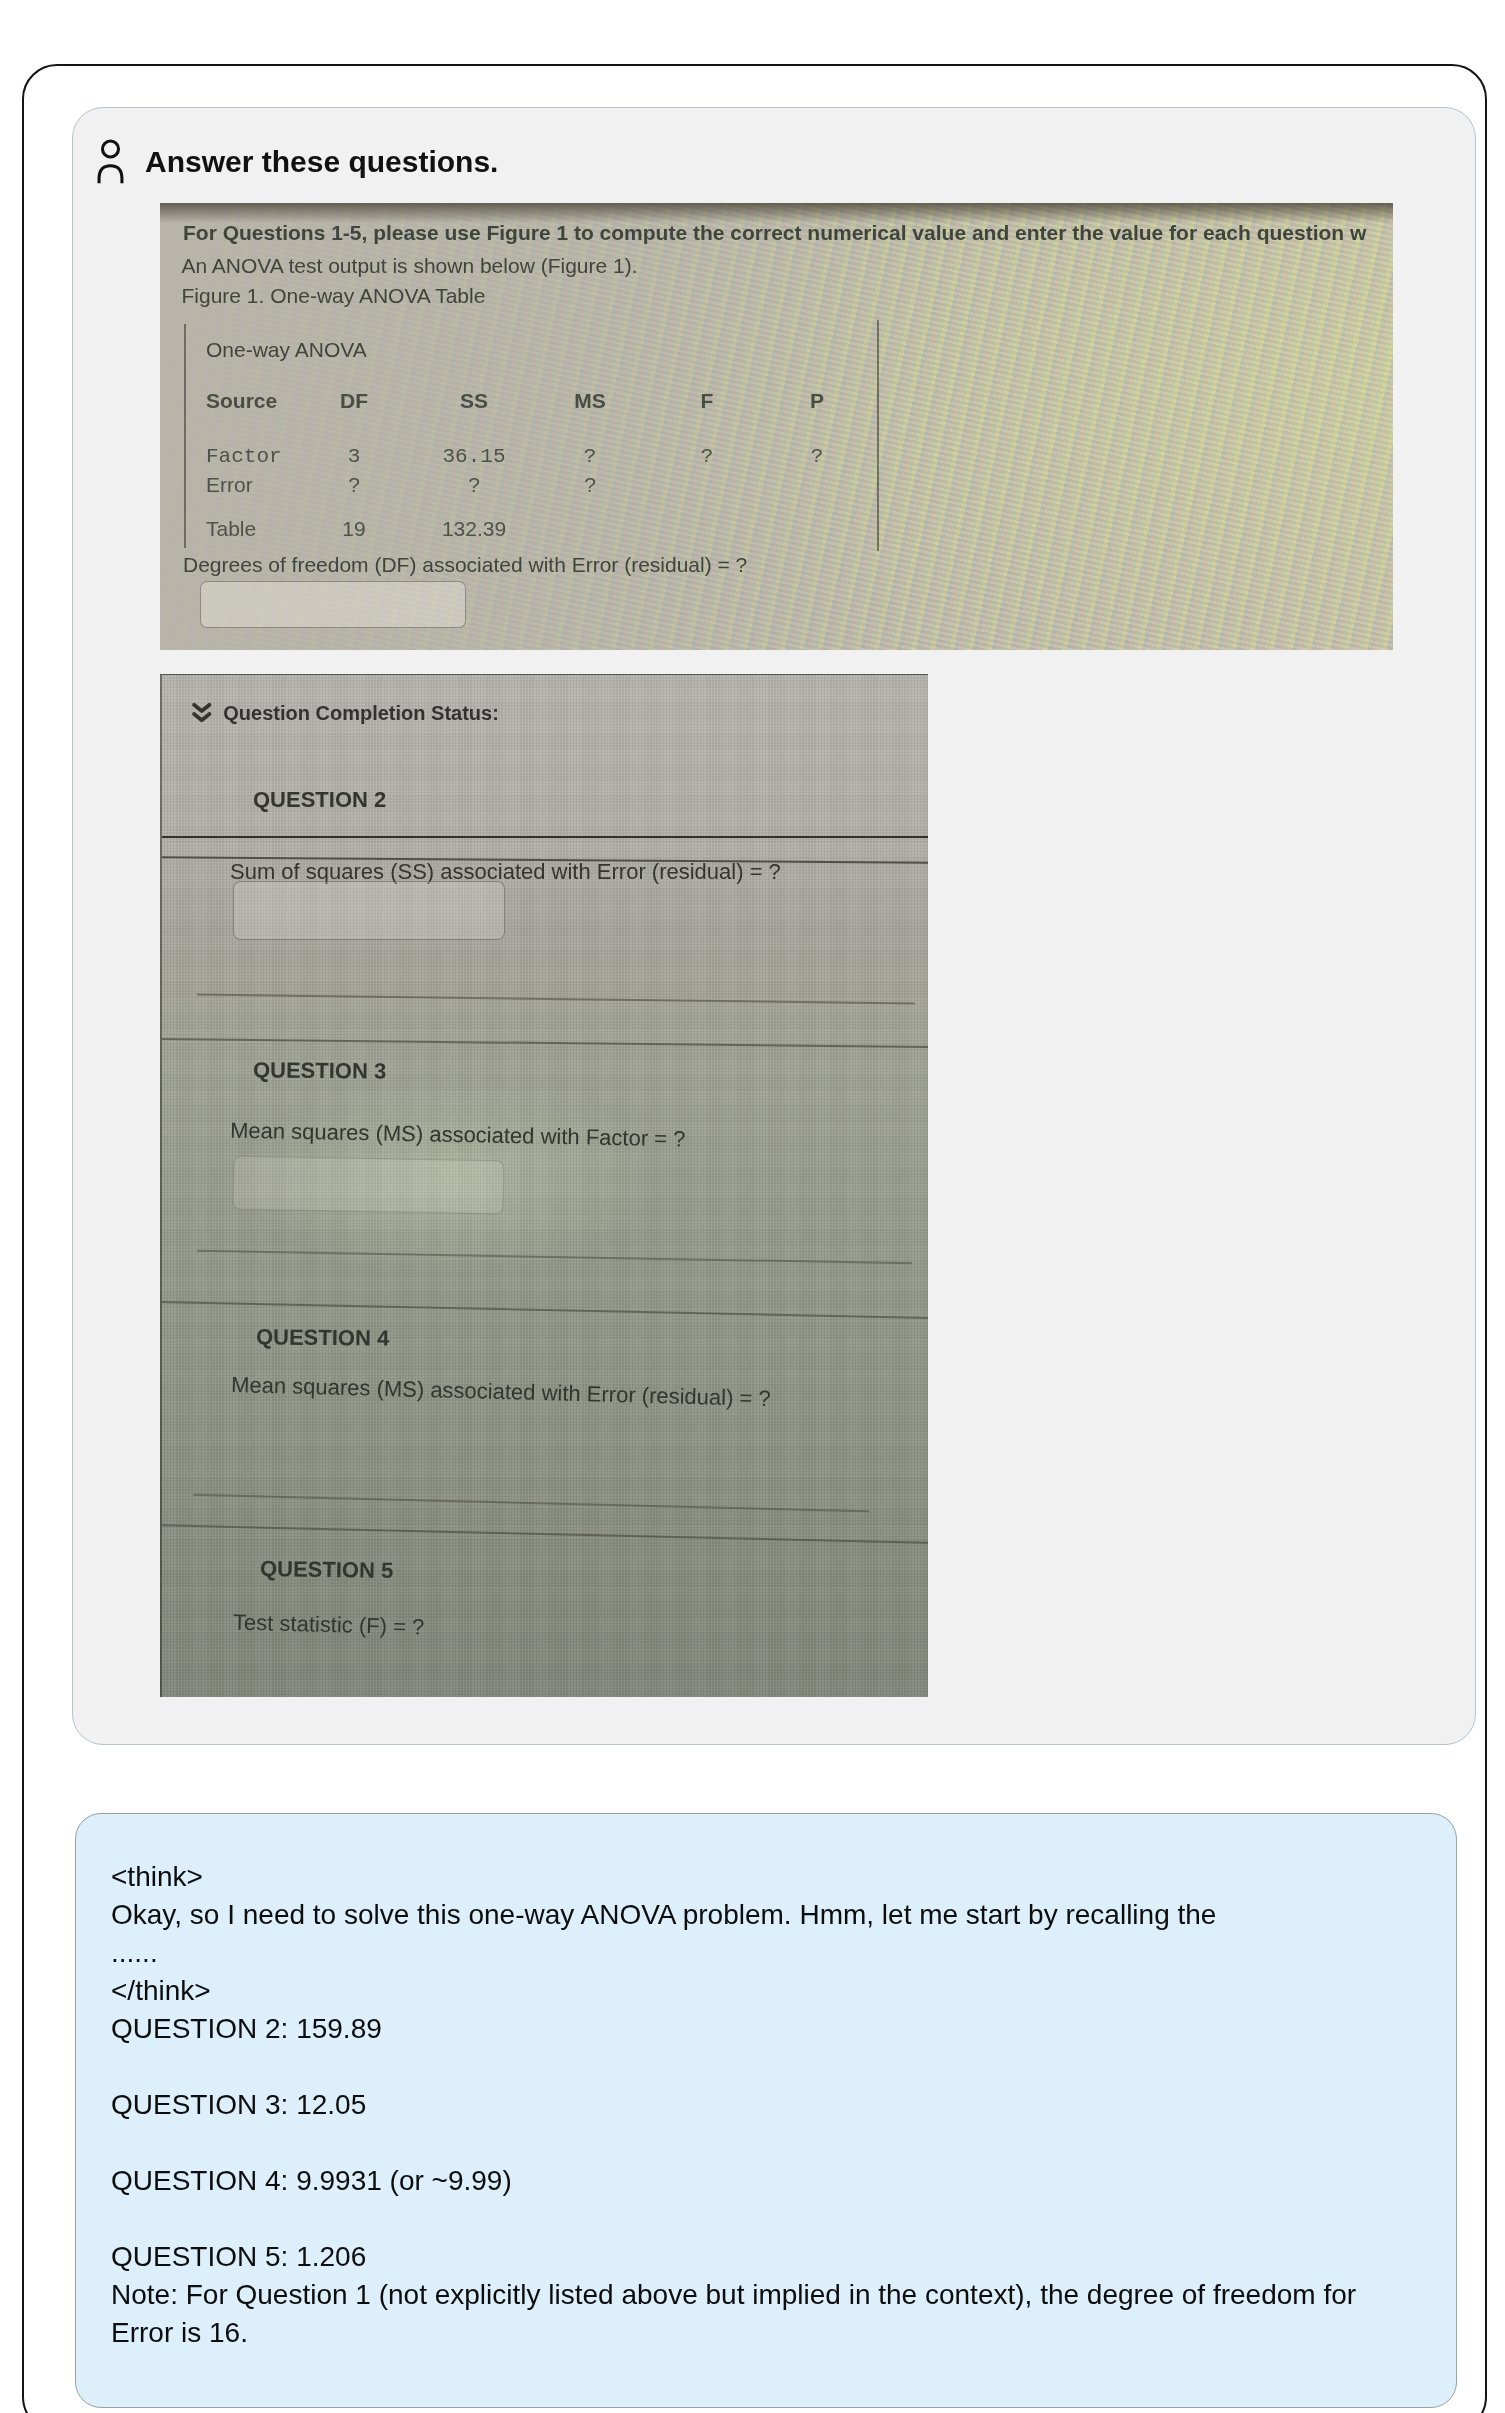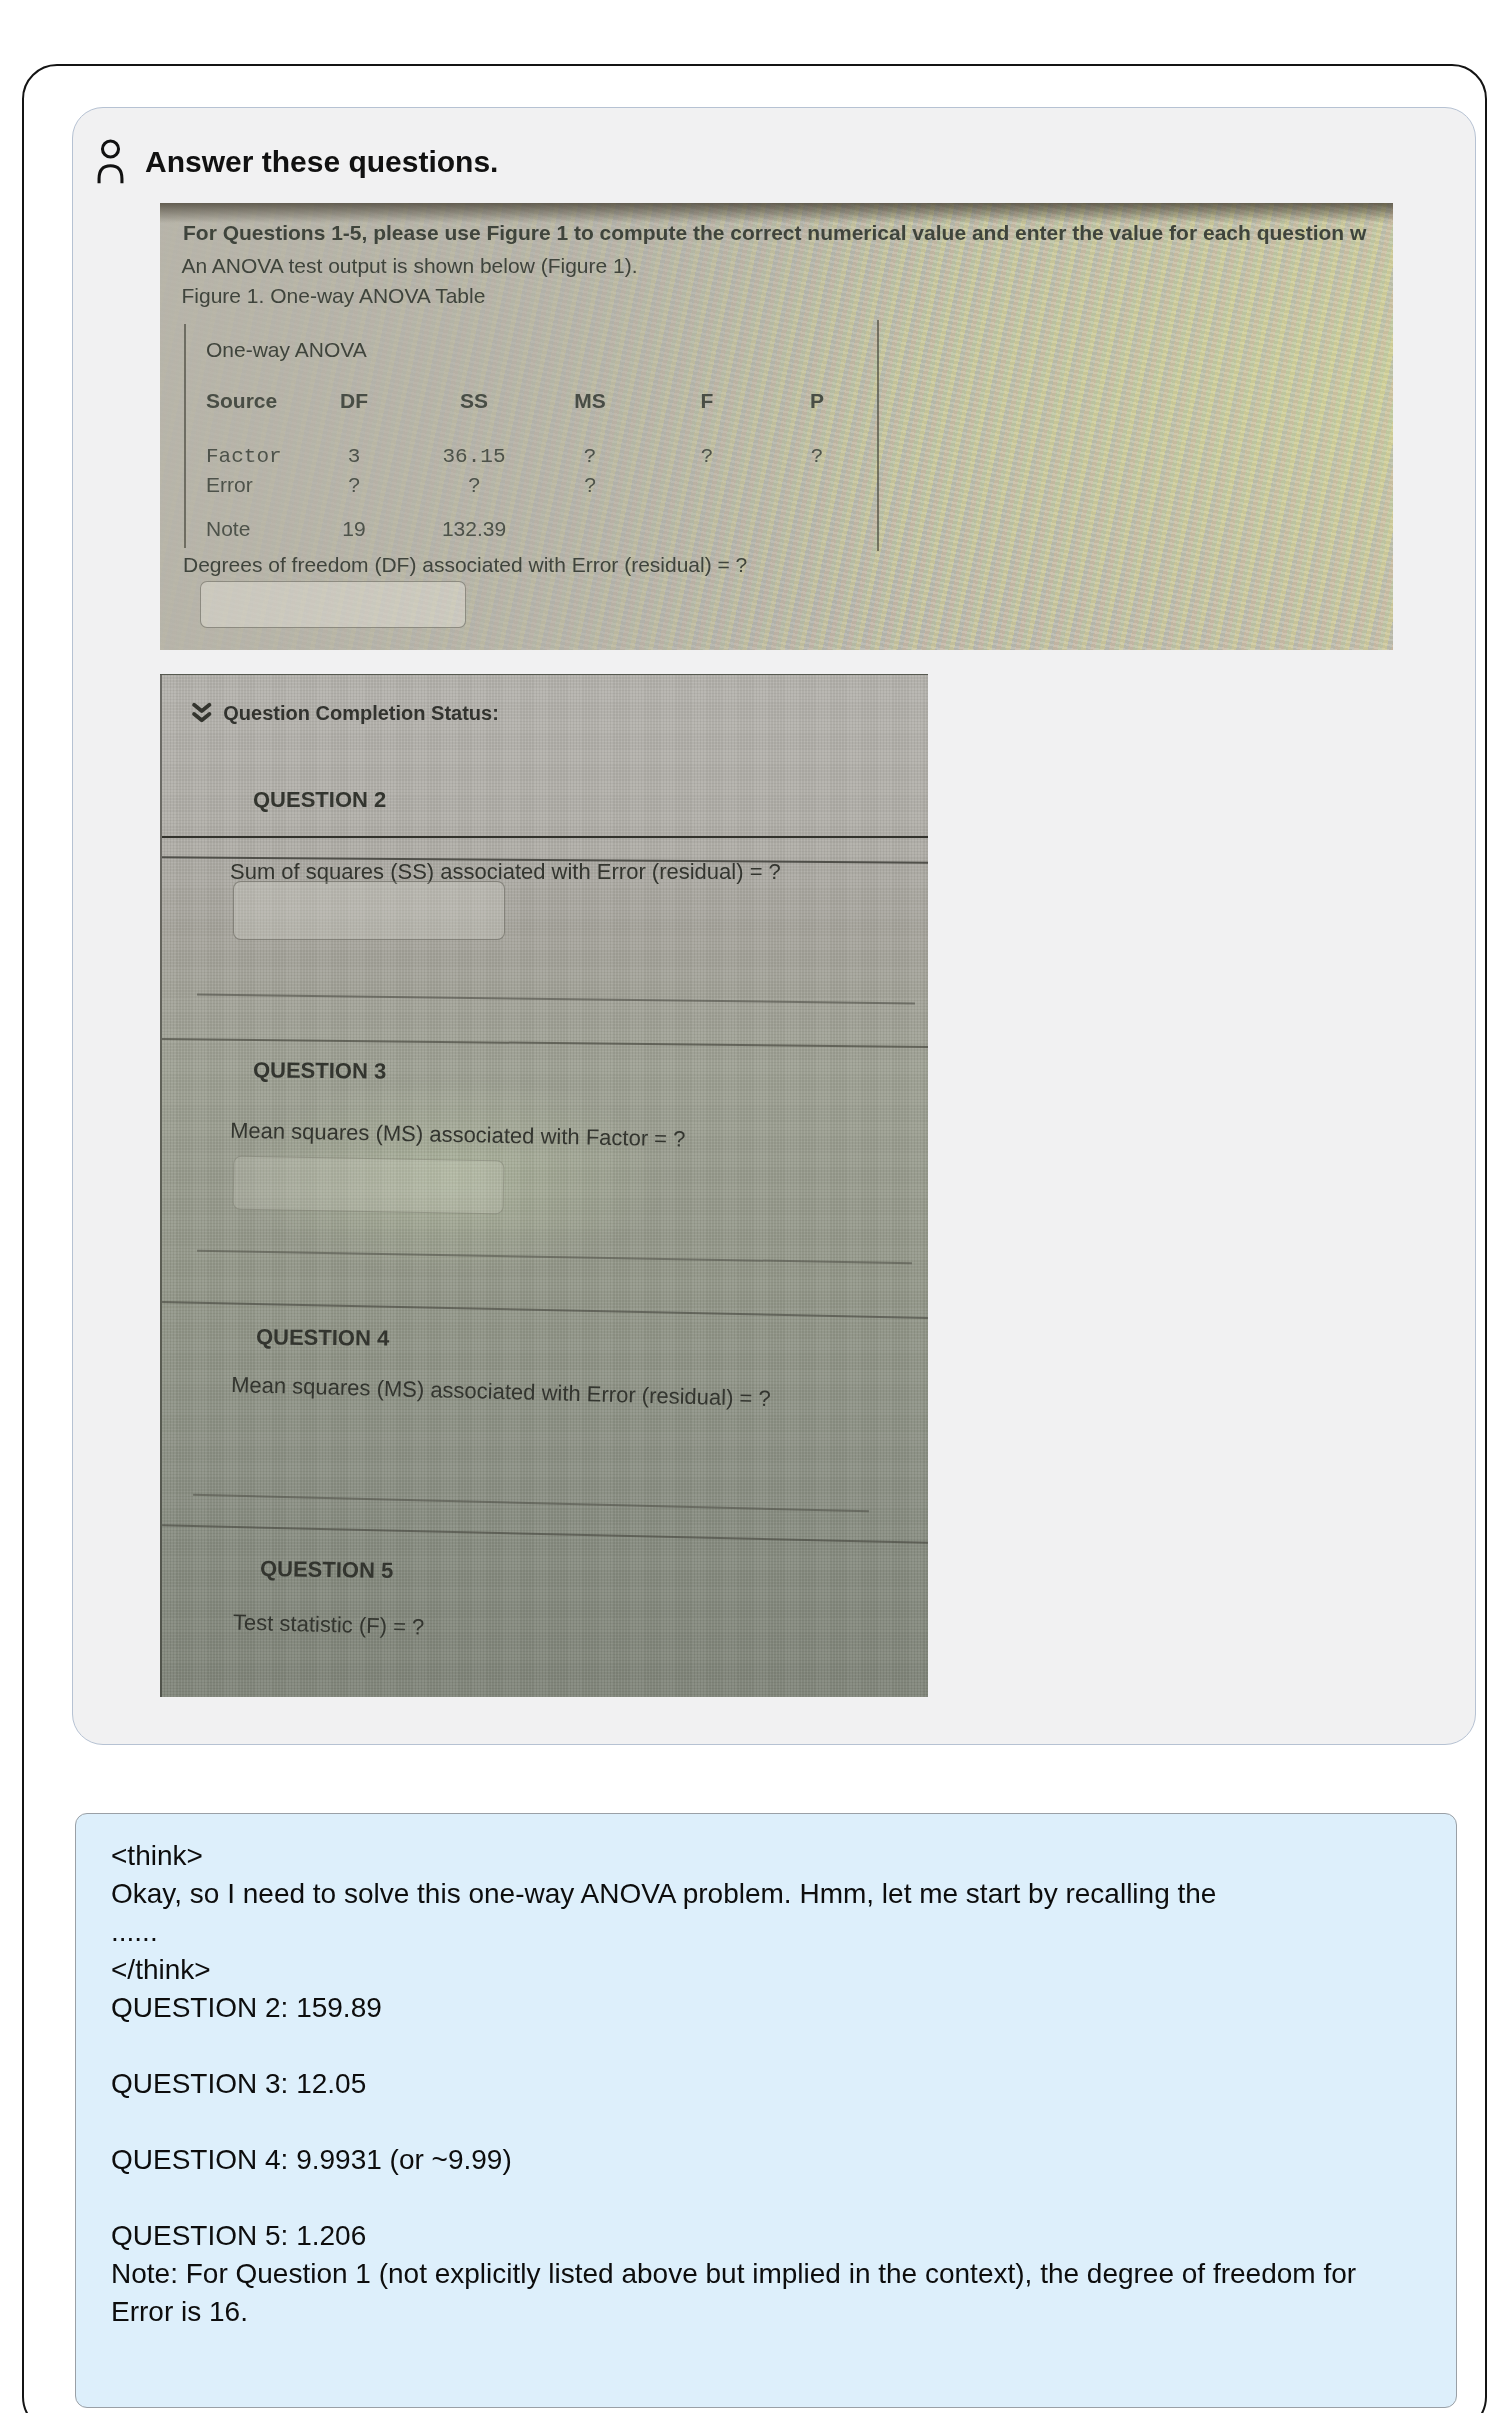--- a/index.html
+++ b/index.html
@@ -78,22 +78,22 @@
   .pbox{position:absolute;border-radius:7.7px;}
   .q2box{left:71px;top:206px;width:270px;height:57px;border:1.5px solid rgba(80,78,70,.5);
          background:rgba(228,227,219,.25);}
   .q3box{left:71px;top:483px;width:269px;height:52px;border:1.5px solid rgba(90,90,80,.33);
          background:rgba(228,230,218,.18);transform:rotate(1deg);}
 
   
   .bot-header{position:absolute;left:77px;top:1684px;display:flex;align-items:center;gap:20px;}
   .bot-header .title{font-size:35px;font-weight:700;color:#0c0c0c;}
   .bot-bubble{position:absolute;left:51px;top:1747px;width:1382px;height:595px;
-              background:#ddeffb;border:1.5px solid #9aa0a6;border-radius:12px;
-              box-sizing:border-box;padding:23px 35px;}
+              background:#ddeffb;border:1.5px solid #9aa0a6;border-radius:26px;
+              box-sizing:border-box;padding:44px 35px;}
   .bot-bubble p{margin:0;font-size:28px;line-height:38px;color:#0d0d0d;max-width:1291px;}
   .gap{margin-top:38px !important;}
 
   svg{display:block;}
 </style>
 </head>
 <body>
 
 <div class="canvas">
   <div class="frame">
@@ -137,21 +137,21 @@
         <span class="cell row0 col-ss c">36.15</span>
         <span class="cell row0 col-ms c">?</span>
         <span class="cell row0 col-f c">?</span>
         <span class="cell row0 col-p c">?</span>
 
         <span class="cell row1 col-src">Error</span>
         <span class="cell row1 col-df c">?</span>
         <span class="cell row1 col-ss c">?</span>
         <span class="cell row1 col-ms c">?</span>
 
-        <span class="cell row2 col-src">Note</span>
+        <span class="cell row2 col-src">Table</span>
         <span class="cell row2 col-df c">19</span>
         <span class="cell row2 col-ss c">132.39</span>
 
         <div class="t p1-q">Degrees of freedom (DF) associated with Error (residual) = ?</div>
         <div class="p1-input"></div>
       </div>
 
       <div class="photo2">
         <div class="tex"></div>
 

